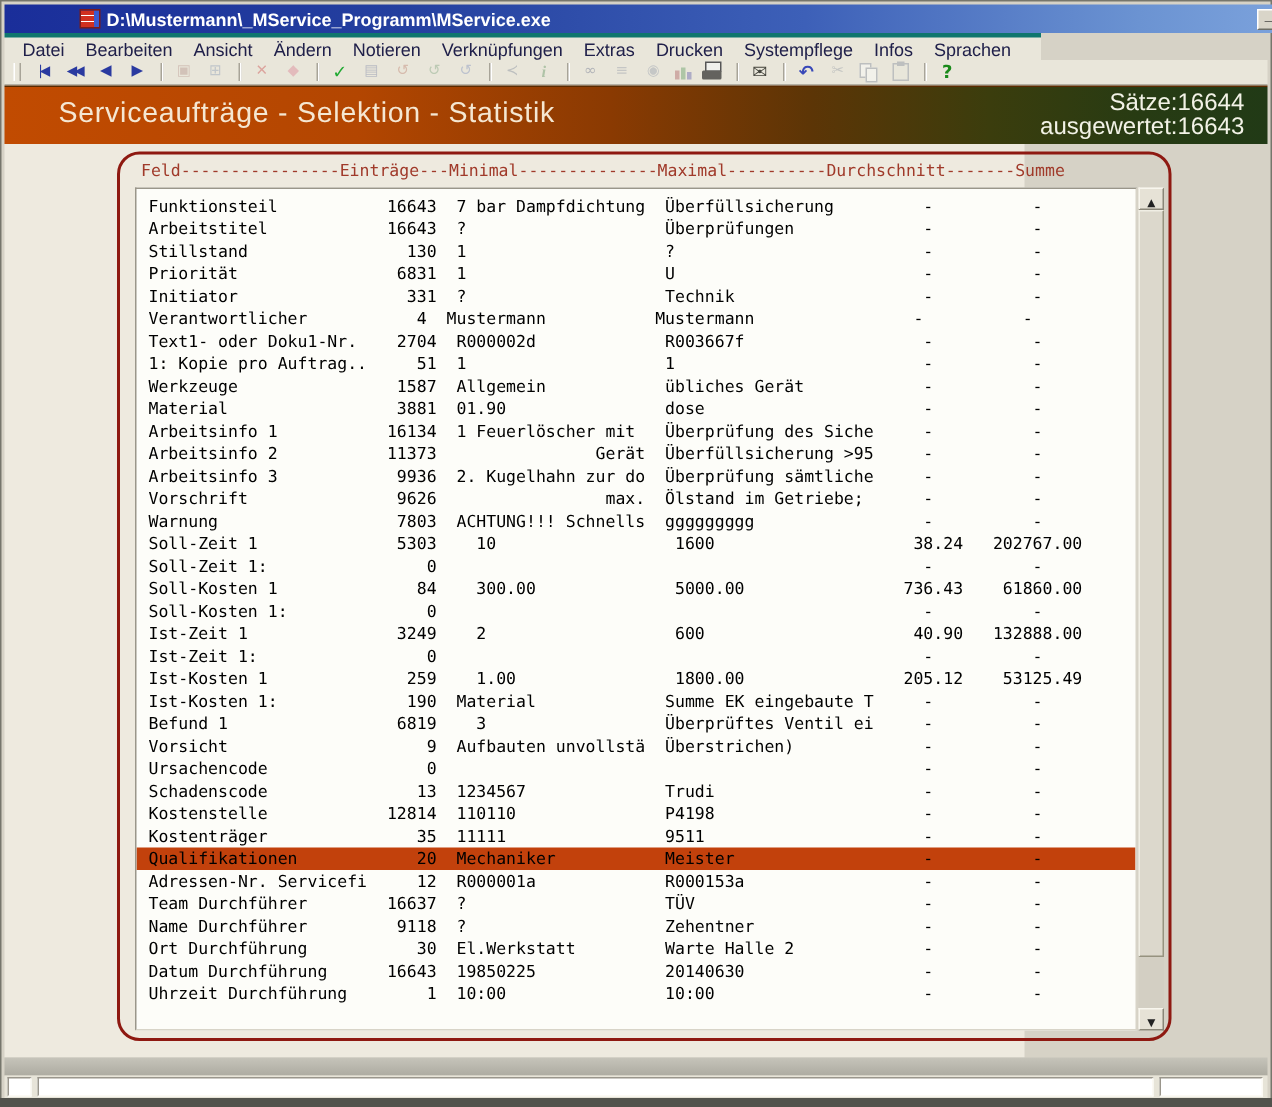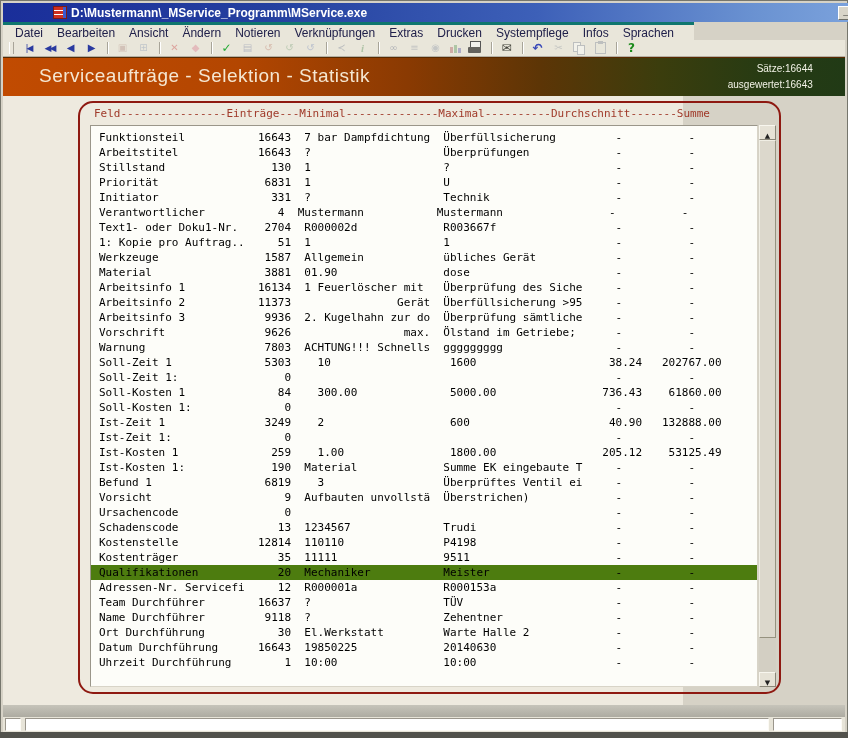--- a/index.html
+++ b/index.html
@@ -49,34 +49,34 @@
   .gl-chart{width:13px;height:11px;background:
       linear-gradient(#b06868 0 0) 1px 4px/3px 6px no-repeat,
       linear-gradient(#68a068 0 0) 5px 2px/3px 8px no-repeat,
       linear-gradient(#6868b0 0 0) 9px 5px/3px 5px no-repeat;}
 
   
   .band{position:absolute;left:3px;top:57px;width:842px;height:39px;
     background:linear-gradient(90deg,#c14b01 0%,#b34601 28%,#8a3a02 48%,#5c3506 64%,#3b3d0d 78%,#273b13 90%,#213a16 100%);
     border-top:1px solid #5a2a00;box-sizing:border-box;}
   .band-title{position:absolute;left:12px;top:7px;font-size:19px;color:#f5e7d2;letter-spacing:.5px;white-space:nowrap;margin-left:24px;}
-  .band-stats{position:absolute;right:12px;top:3px;font-size:10px;color:#f2f2e6;}
+  .band-stats{position:absolute;right:12px;top:3px;font-size:16px;color:#f2f2e6;}
   .stat-line{display:flex;justify-content:flex-end;line-height:16px;}
   .stat-val{width:48px;text-align:left;}
 
   
   .workspace{position:absolute;left:3px;top:96px;width:680px;height:609px;background:#eeeadf;}
   .panel-border{position:absolute;left:75px;top:5px;width:703px;height:593px;border:2px solid #8e1911;border-radius:15px;box-sizing:border-box;}
   .col-header{position:absolute;left:91px;top:11px;font-family:"DejaVu Sans Mono",monospace;font-size:11px;
     color:#a03a2a;white-space:pre;}
   .content{position:absolute;left:87px;top:29px;width:668px;height:562px;background:#fdfdf9;
     border:1px solid;border-color:#9a968a #d8d4c8 #d8d4c8 #9a968a;box-sizing:border-box;overflow:hidden;}
   .rows{padding:4px 0 0 8px;}
   .trow{font-family:"DejaVu Sans Mono",monospace;font-size:11px;line-height:15px;color:#000;white-space:pre;}
-  .trow.hl{background:#4d7c0f;margin-left:-8px;padding-left:8px;}
+  .trow.hl{background:#c2410c;margin-left:-8px;padding-left:8px;}
 
   
   .vscroll{position:absolute;left:756px;top:29px;width:17px;height:562px;background:#d3cfc3;}
   .sb-btn{position:absolute;left:0;width:17px;height:15px;background:#e6e2d6;
     border:1px solid;border-color:#f8f6ee #8a8678 #8a8678 #f8f6ee;box-sizing:border-box;
     text-align:center;line-height:13px;}
   .sb-btn .arr{font-size:7px;color:#222;font-family:"DejaVu Sans",sans-serif;}
   .sb-up{top:0;}
   .sb-down{bottom:0;}
   .sb-track{position:absolute;left:0;top:15px;width:17px;height:532px;}

